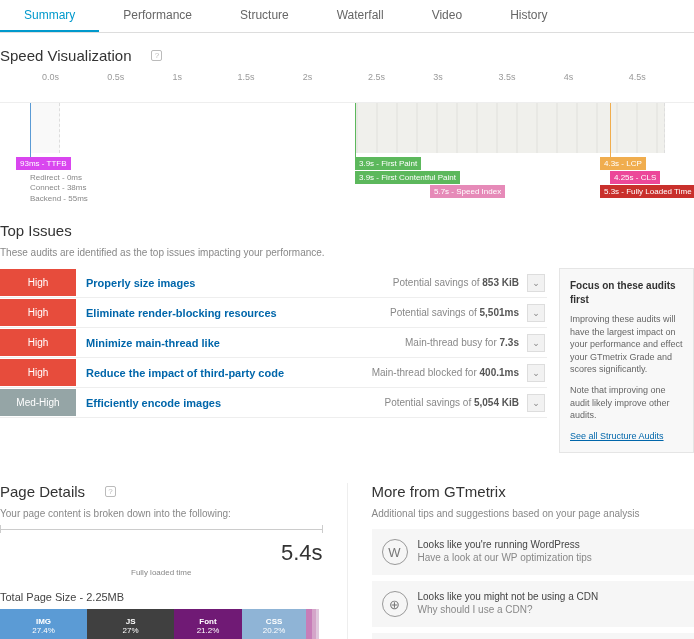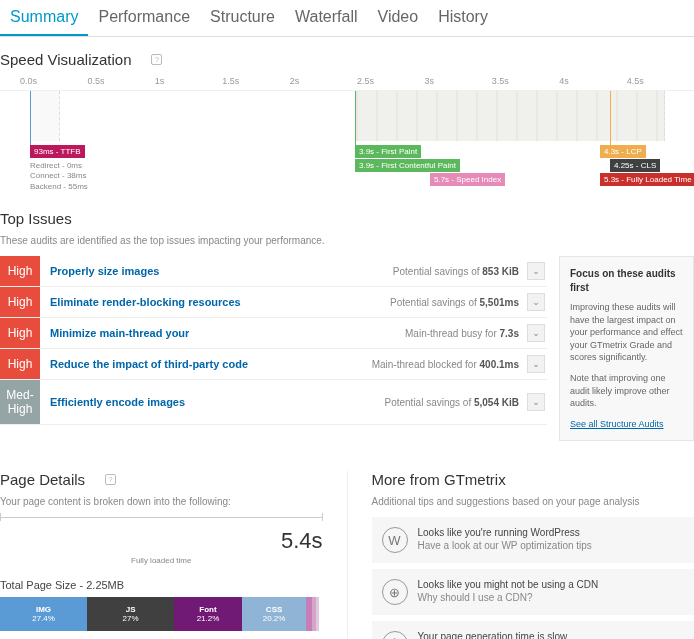--- a/index.html
+++ b/index.html
@@ -1,43 +1,43 @@
 <!DOCTYPE html>
 <html><head>
 <meta charset="utf-8">
 <style>
 *{box-sizing:border-box;margin:0;padding:0}
 body{font-family:-apple-system,BlinkMacSystemFont,"Segoe UI",Arial,sans-serif;font-size:11px;color:#333;background:#fff;width:694px}
 .tabs{display:flex;border-bottom:1px solid #ddd;margin-bottom:14px}
-.tab{padding:8px 10px;color:#666;cursor:pointer;font-size:16px}
+.tab{padding:8px 24px;color:#666;cursor:pointer;font-size:12px}
 .tab.active{color:#0099cc;border-bottom:2px solid #0099cc}
 .section-title{font-size:15px;font-weight:300;color:#333;margin-bottom:8px;display:flex;align-items:center;gap:20px}
 .help-ic{width:11px;height:11px;border:1px solid #bbb;border-radius:2px;font-size:8px;color:#bbb;display:inline-flex;align-items:center;justify-content:center}
 .subtitle{font-size:10px;color:#888;margin-bottom:10px}
 .speed-viz{margin-bottom:30px}
-.timeline-labels{display:flex;font-size:9px;color:#999;margin-bottom:4px;padding-left:20px}
+.timeline-labels{display:flex;font-size:9px;color:#999;margin-bottom:20px;padding-left:42px}
 .timeline-labels span{flex:1}
 .timeline-track{position:relative;height:60px;border-top:1px solid #eee;margin-bottom:60px}
 .tl-segment{position:absolute;top:0;height:50px;border-left:1px dashed #ddd;border-right:1px dashed #ddd}
 .tl-seg-light{background:#f9f9f9}
 .tl-seg-frames{background:repeating-linear-gradient(90deg,#e8e8e4,#e8e8e4 2px,#f0f0ec 2px,#f0f0ec 20px)}
 .marker{position:absolute;font-size:8px;color:#fff;padding:2px 4px;white-space:nowrap}
-.mk-ttfb{background:#be185d;top:54px;left:30px}
+.mk-ttfb{background:#d946ef;top:54px;left:16px}
 .mk-meta{position:absolute;top:70px;left:30px;font-size:8px;color:#888;line-height:1.3}
 .mk-green1{background:#5cb85c;top:54px;left:355px}
 .mk-green2{background:#5cb85c;top:68px;left:355px}
 .mk-pink{background:#e68ab8;top:82px;left:430px}
 .mk-yellow{background:#f0ad4e;top:54px;left:600px}
-.mk-green3{background:#404040;top:68px;left:610px}
+.mk-green3{background:#ec4899;top:68px;left:610px}
 .mk-red{background:#c9302c;top:82px;left:600px}
 .vline{position:absolute;top:0;width:1px;height:54px}
 .issues-wrap{display:flex;gap:12px;margin-bottom:30px}
 .issues-table{flex:1}
 .issue-row{display:flex;align-items:center;border-bottom:1px solid #eee;min-height:30px}
-.sev{width:40px;text-align:center;color:#fff;font-size:12px;padding:8px 0}
+.sev{width:76px;text-align:center;color:#fff;font-size:10px;padding:8px 0}
 .sev-high{background:#e74c3c}
 .sev-med{background:#95a5a6}
 .issue-name{flex:1;padding:0 10px;color:#0066aa;font-size:11px;font-weight:600}
 .issue-impact{color:#888;font-size:10px;padding-right:8px}
 .issue-impact b{color:#555}
 .chev{width:18px;height:18px;background:#f2f2f2;border:1px solid #ddd;display:flex;align-items:center;justify-content:center;font-size:9px;color:#888;margin-right:2px}
 .focus-box{width:135px;background:#f8f8f8;border:1px solid #e5e5e5;padding:10px;font-size:9px;color:#666;line-height:1.4}
 .focus-box h4{font-size:10px;color:#333;margin-bottom:6px;font-weight:600}
 .focus-box p{margin-bottom:8px}
 .focus-box a{color:#0066aa;text-decoration:underline}
@@ -123,21 +123,21 @@
           <div class="chev">⌄</div>
         </div>
         <div class="issue-row">
           <div class="sev sev-high">High</div>
           <div class="issue-name">Eliminate render-blocking resources</div>
           <div class="issue-impact">Potential savings of <b>5,501ms</b></div>
           <div class="chev">⌄</div>
         </div>
         <div class="issue-row">
           <div class="sev sev-high">High</div>
-          <div class="issue-name">Minimize main-thread your</div>
+          <div class="issue-name">Minimize main-thread like</div>
           <div class="issue-impact">Main-thread busy for <b>7.3s</b></div>
           <div class="chev">⌄</div>
         </div>
         <div class="issue-row">
           <div class="sev sev-high">High</div>
           <div class="issue-name">Reduce the impact of third-party code</div>
           <div class="issue-impact">Main-thread blocked for <b>400.1ms</b></div>
           <div class="chev">⌄</div>
         </div>
         <div class="issue-row">

